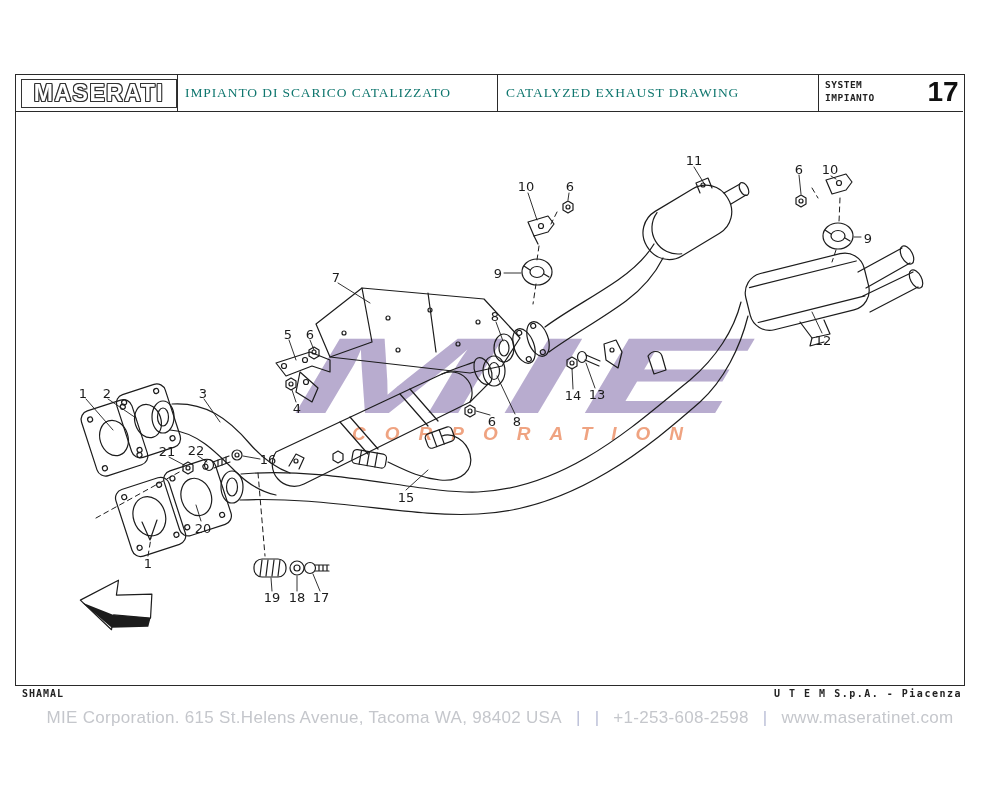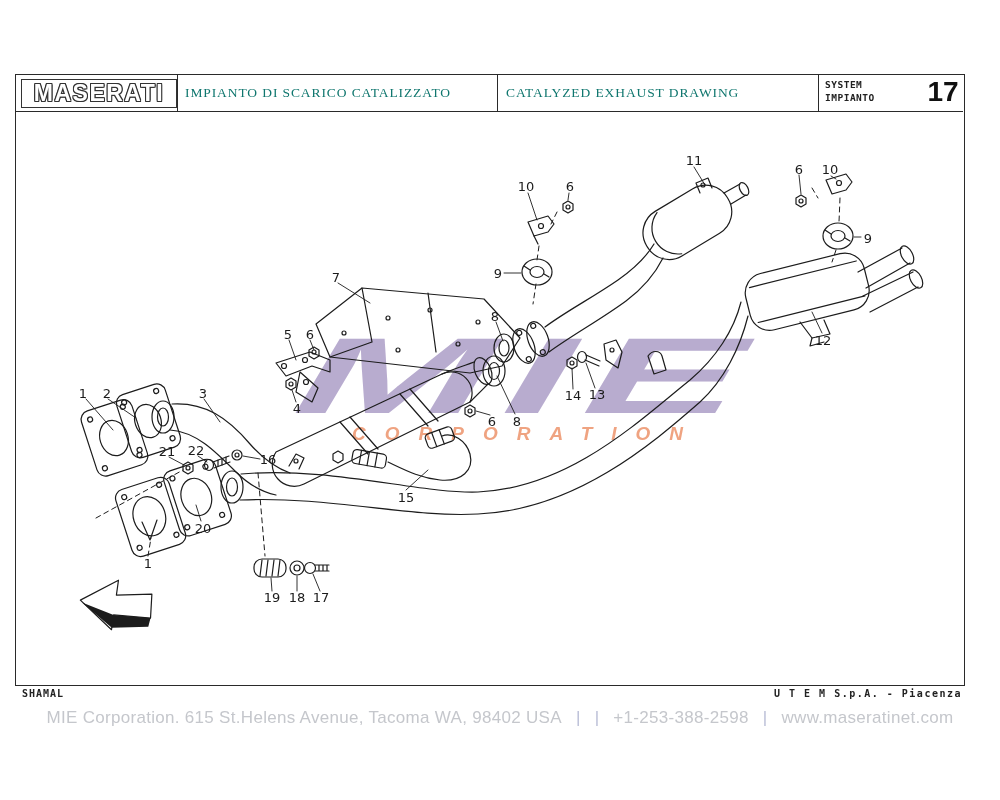--- a/index.html
+++ b/index.html
@@ -345,17 +345,17 @@
     </g>
   </svg>
 
   <div class="model">SHAMAL</div>
   <div class="maker">U T E M  S.p.A. - Piacenza</div>
 
   <div class="footer">
     <span>MIE Corporation. 615 St.Helens Avenue, Tacoma WA, 98402 USA</span>
     <span class="sep">|</span>
     <span class="sep">|</span>
-    <span>+1-253-388-2598</span>
+    <span>+1-253-608-2598</span>
     <span class="sep">|</span>
     <span>www.maseratinet.com</span>
   </div>
 </div>
 
 </body></html>

